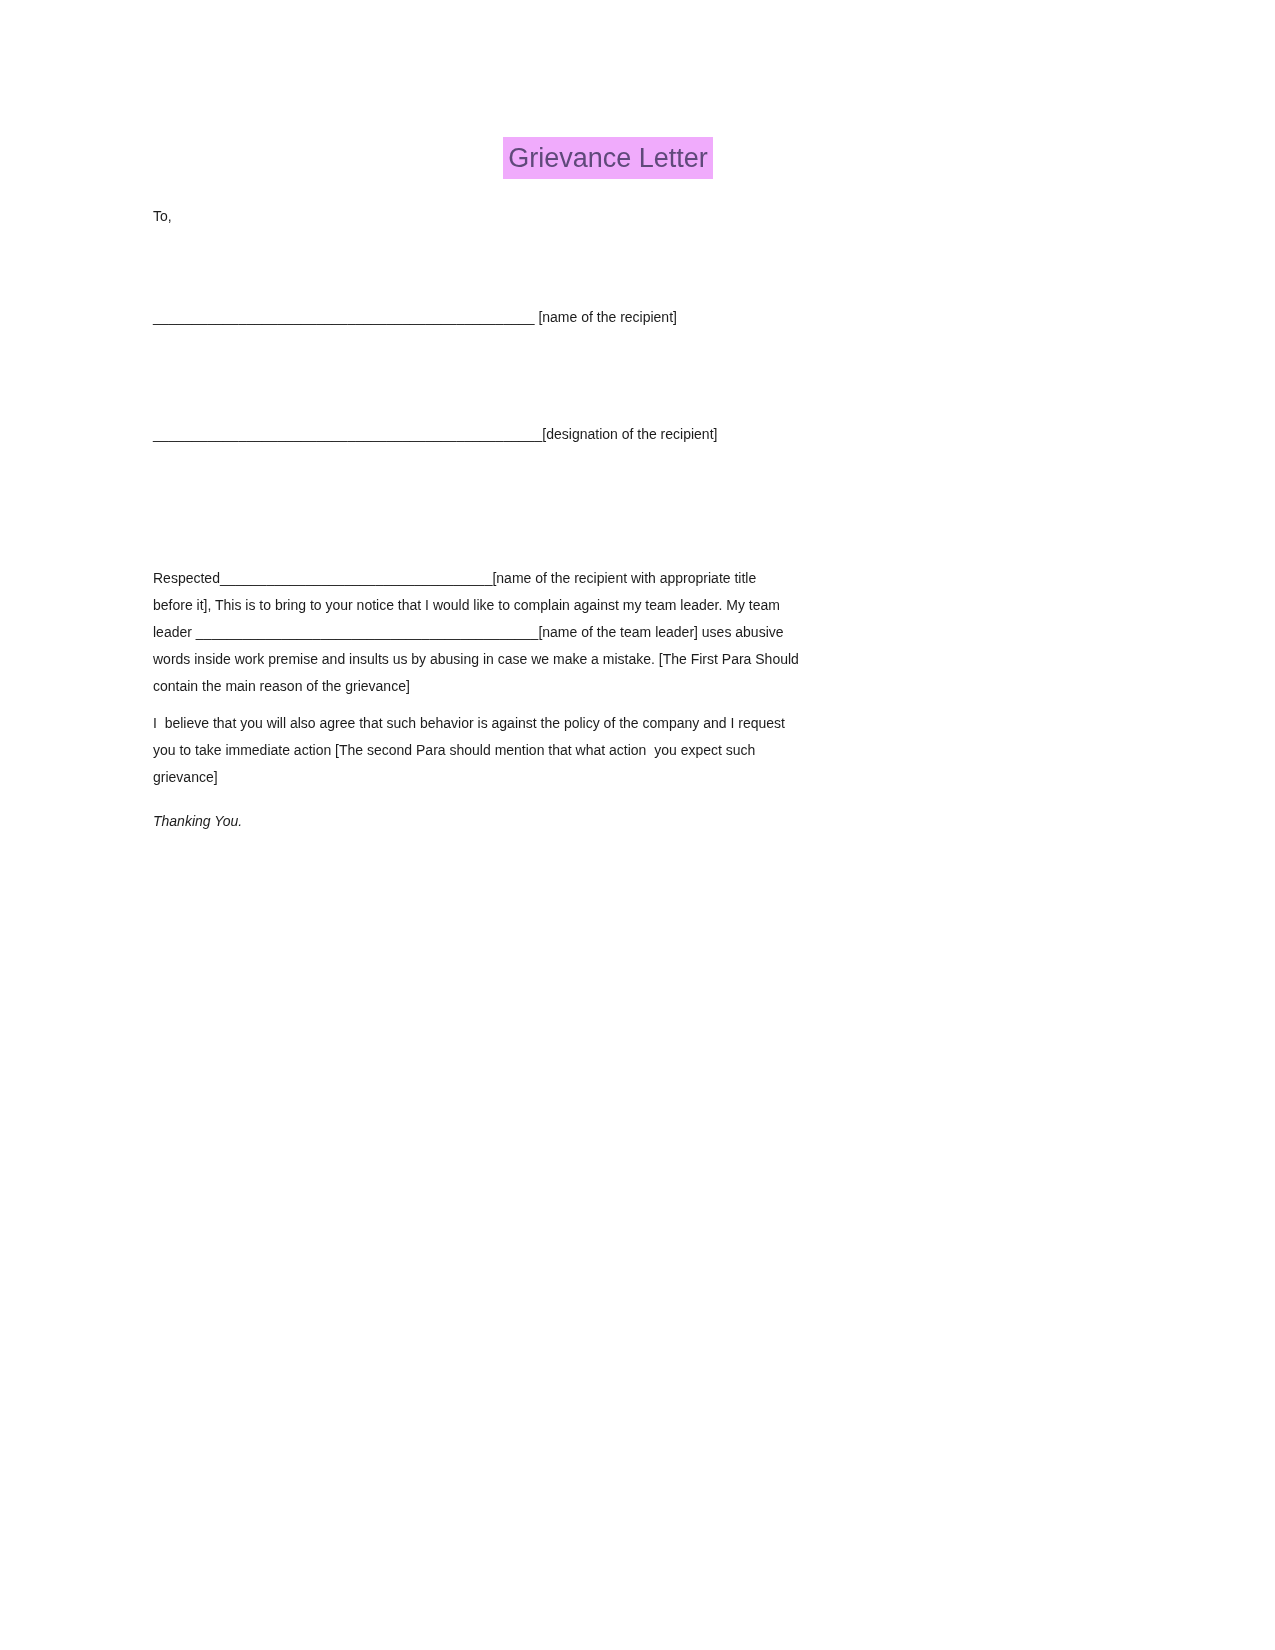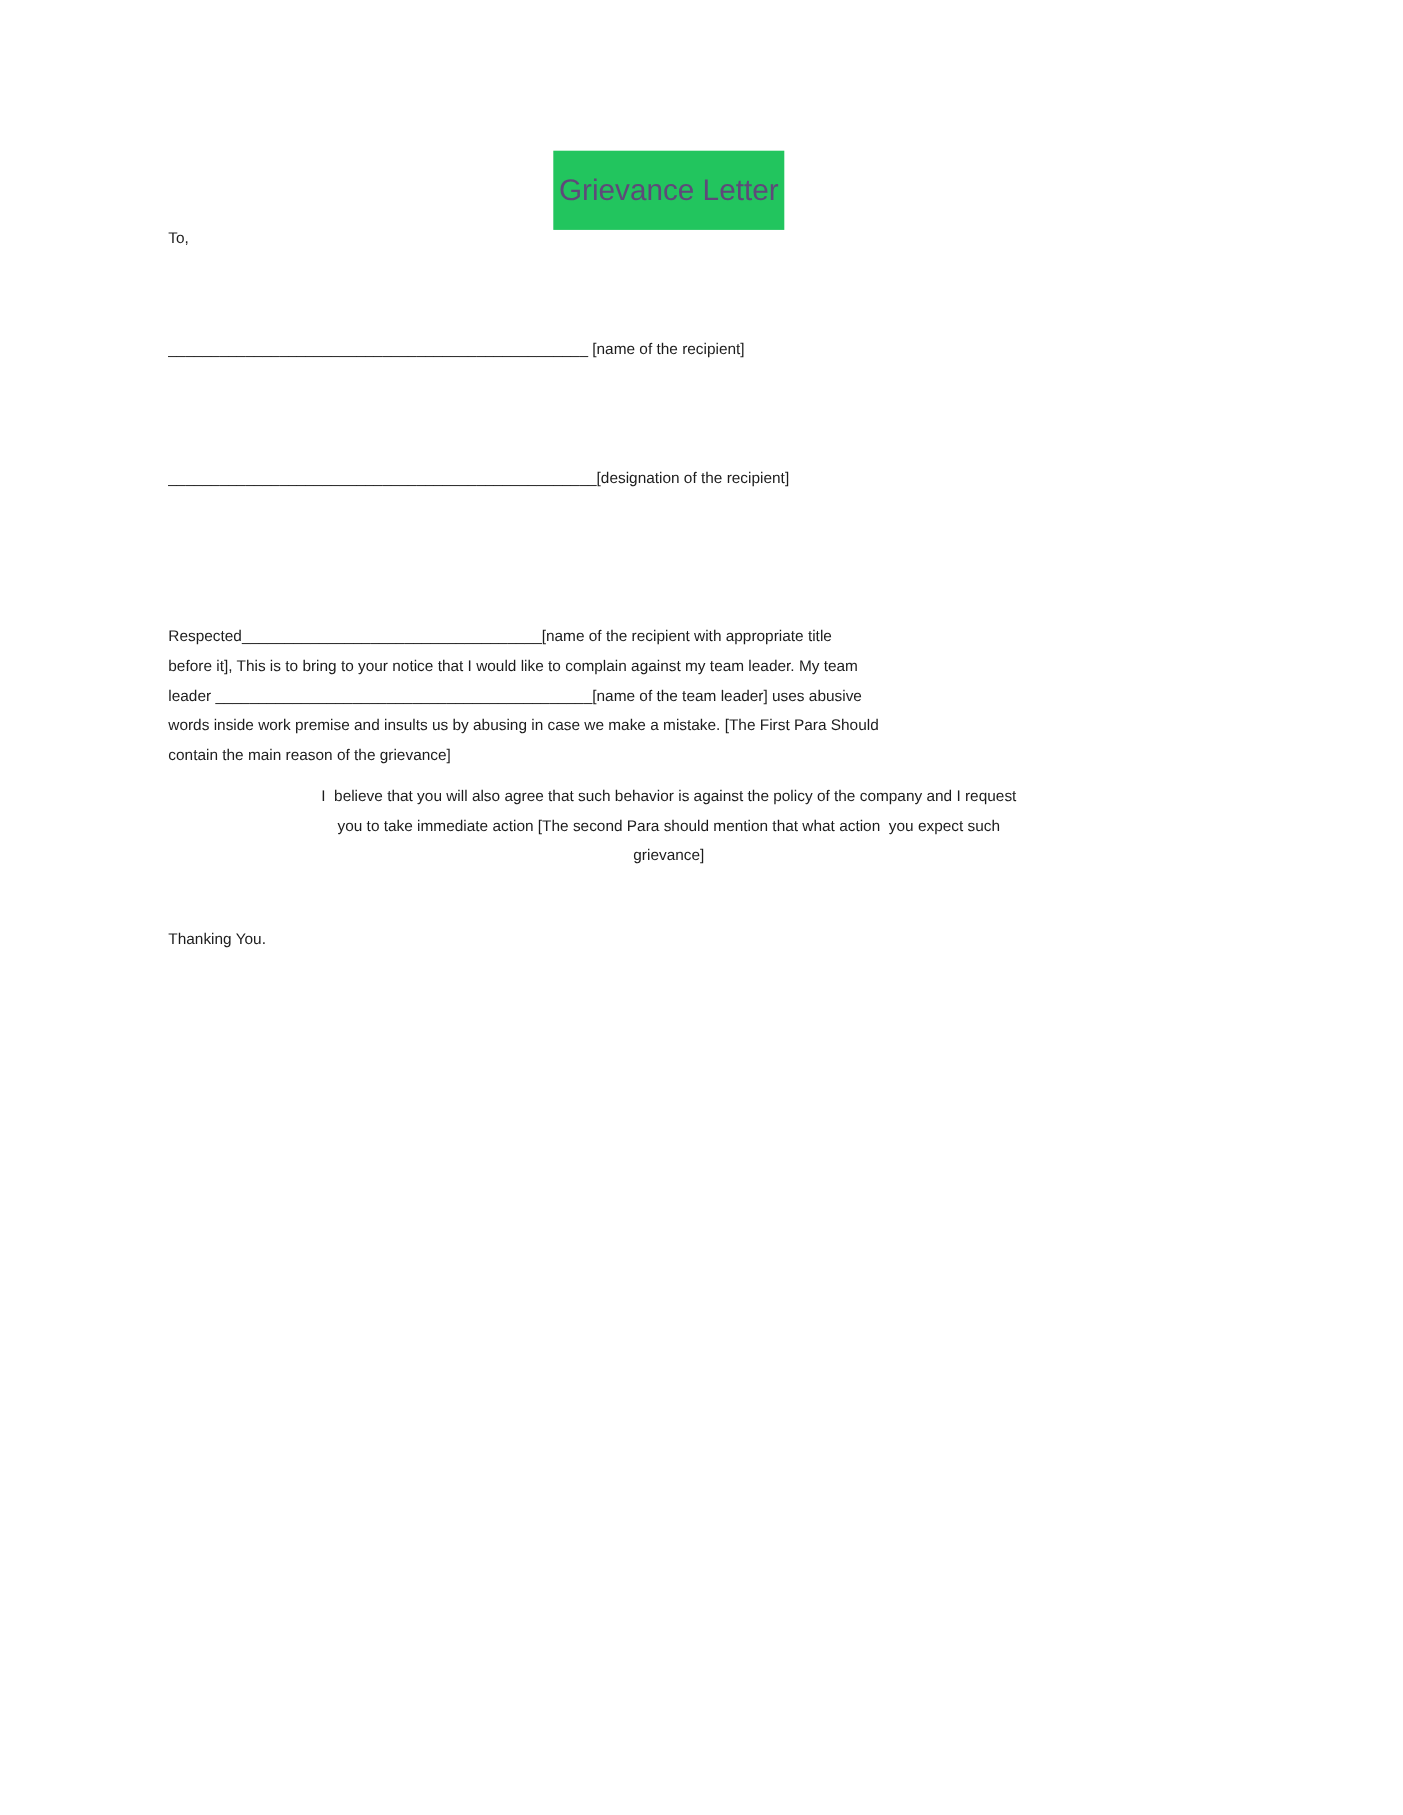--- a/index.html
+++ b/index.html
@@ -37,31 +37,31 @@
     position: absolute;
     left: 0;
     top: 137px;
     width: 100%;
     text-align: center;
   }
   .doc-title {
     display: inline-block;
     font-size: 27px;
     line-height: 40px;
-    padding: 16px 5px;
+    padding: 1px 5px;
     color: #5f497a;
-    background: #22c55e;
+    background: #f0abfc;
     white-space: nowrap;
   }
   .salutation       { top: 203px; }
   .blank-line-1     { top: 304px; }
   .blank-line-2     { top: 421px; }
   .para-1           { top: 524px; margin-top: 41px; }
-  .para-2           { top: 710px; text-align: center; }
-  .closing          { top: 840px; }
+  .para-2           { top: 710px; }
+  .closing          { top: 808px; font-style: italic; }
   .sender-line      { top: 938px; }
   .employee-line    { top: 1028px; }
 </style>
 </head>
 <body>
 
 <div class="page">
   <div class="content">
 
     <div class="title-row">

